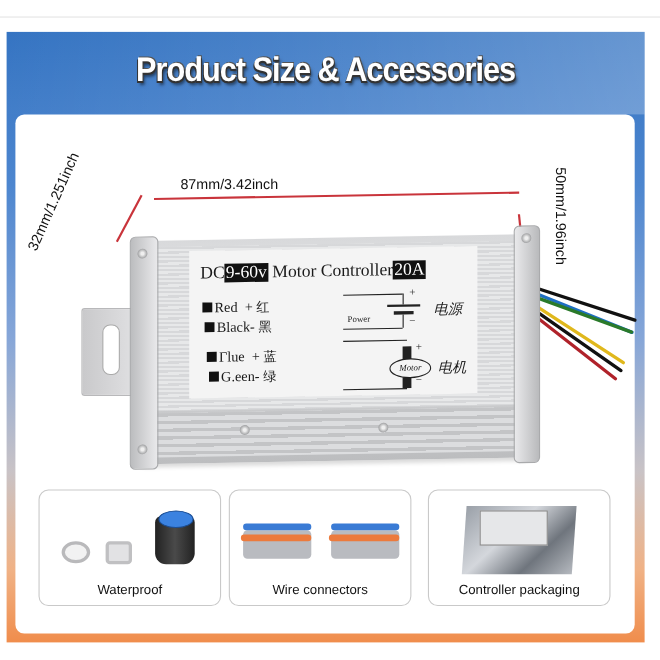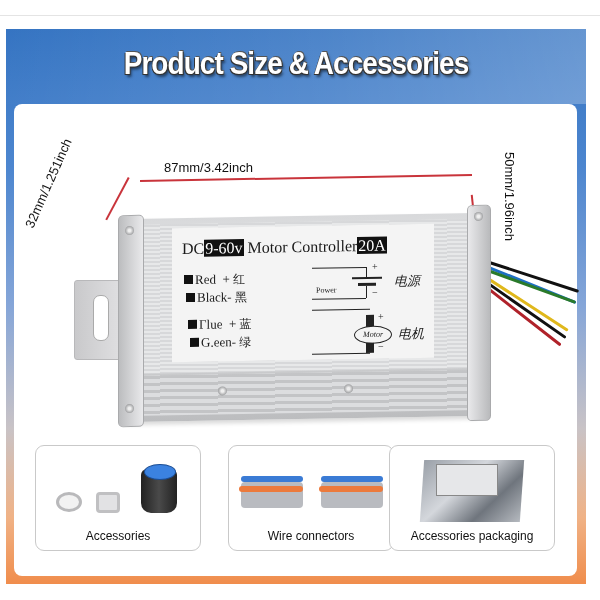--- a/index.html
+++ b/index.html
@@ -45,21 +45,21 @@
   .power-lbl{position:absolute;left:144px;top:60px;font-size:8px;}
   .motor{position:absolute;left:182px;top:101px;width:36px;height:16px;border:1px solid #222;border-radius:50%;font-size:8px;font-style:italic;text-align:center;line-height:16px;background:#f4f4f4;}
   .line{position:absolute;background:#222;}
   .plusminus{position:absolute;font-size:10px;}
   .cn-side{position:absolute;font-size:13px;font-family:"DejaVu Sans",sans-serif;font-style:italic;}
   .wire{position:absolute;height:3px;border-radius:2px;transform-origin:left center;}
 
   
   .card{position:absolute;top:445px;width:164px;height:104px;background:#fff;border:1px solid #c9c9c9;border-radius:9px;}
   .card-label{position:absolute;left:0;right:0;bottom:7px;text-align:center;font-size:12px;color:#111;}
-  .card-1{left:35px;} .card-2{left:228px;} .card-3{left:389px;}
+  .card-1{left:35px;} .card-2{left:208px;} .card-3{left:389px;}
   .washer{position:absolute;border-radius:50%;}
 </style>
 </head>
 <body>
 
 <div class="topline"></div>
 
 <div class="frame">
   <div class="frame-shine"></div>
   <div class="title">Product Size &amp; Accessories</div>
@@ -143,34 +143,34 @@
   </div>
 </div>
 
 <div class="card card-1">
   <div>
     <div class="washer" style="left:20px;top:46px;width:20px;height:14px;border:3px solid #b9b9bb;background:#f2f2f2;"></div>
     <div class="washer" style="left:60px;top:46px;width:18px;height:15px;border-radius:4px;border:3px solid #c0c0c2;background:#e2e2e4;"></div>
     <div style="position:absolute;left:105px;top:23px;width:36px;height:44px;background:linear-gradient(90deg,#222,#4a4a4a,#222);border-radius:6px 6px 10px 10px;"></div>
     <div class="washer" style="left:108px;top:18px;width:30px;height:14px;background:#3b82e0;border:1px solid #1a4d94;"></div>
   </div>
-  <div class="card-label">Accessories</div>
+  <div class="card-label">Waterproof</div>
 </div>
 
 <div class="card card-2">
   <div>
     <div style="position:absolute;left:12px;top:36px;width:62px;height:26px;background:#b9bbc0;border-radius:4px;"></div>
     <div style="position:absolute;left:12px;top:30px;width:62px;height:6px;background:#3a7bd5;border-radius:3px;"></div>
     <div style="position:absolute;left:10px;top:40px;width:64px;height:6px;background:#ec7a3c;border-radius:3px;"></div>
     <div style="position:absolute;left:92px;top:36px;width:62px;height:26px;background:#b9bbc0;border-radius:4px;"></div>
     <div style="position:absolute;left:92px;top:30px;width:62px;height:6px;background:#3a7bd5;border-radius:3px;"></div>
     <div style="position:absolute;left:90px;top:40px;width:64px;height:6px;background:#ec7a3c;border-radius:3px;"></div>
   </div>
   <div class="card-label">Wire connectors</div>
 </div>
 
 <div class="card card-3">
   <div>
     <div style="position:absolute;left:32px;top:14px;width:100px;height:62px;background:linear-gradient(135deg,#9aa0a8,#d4d7dc 40%,#6f757d 70%,#b5b9bf);transform:skewX(-4deg);"></div>
     <div style="position:absolute;left:46px;top:18px;width:60px;height:30px;background:#e6e7e9;border:1px solid #888;"></div>
   </div>
-  <div class="card-label">Accessories packaging</div>
+  <div class="card-label">Controller packaging</div>
 </div>
 
 </body></html>

